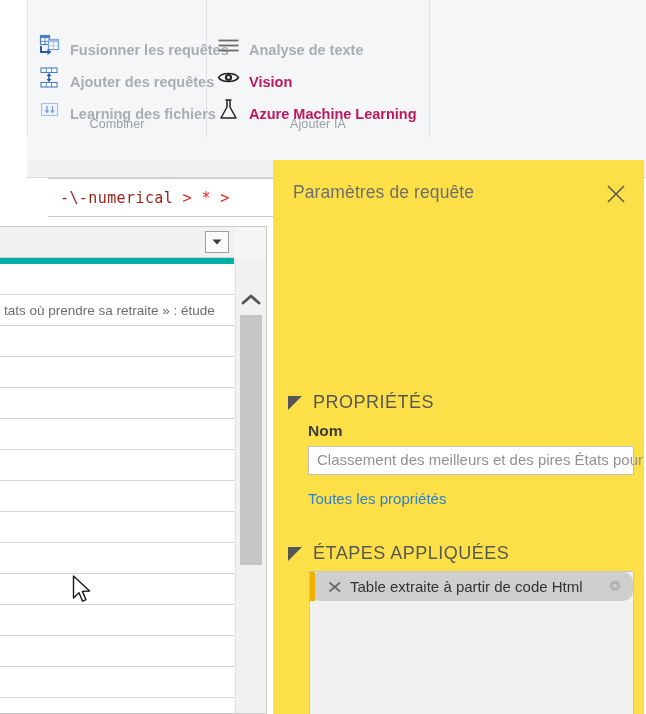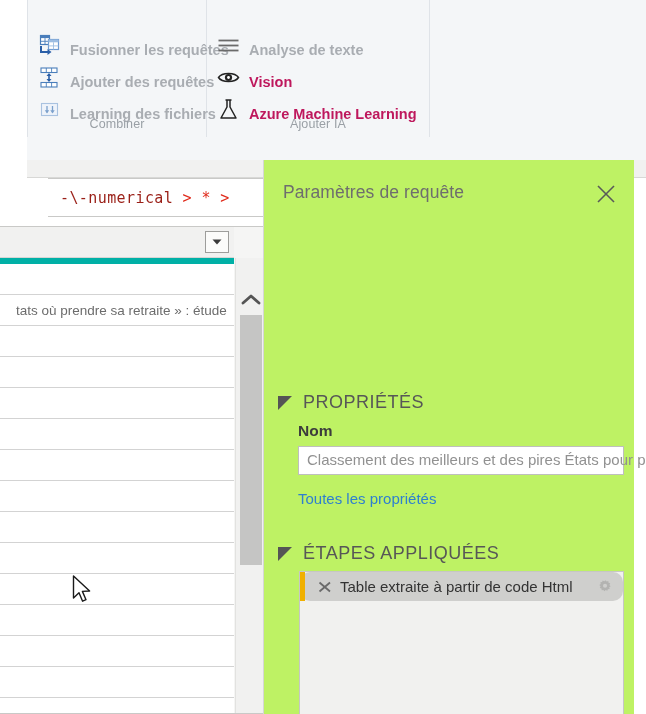--- a/index.html
+++ b/index.html
@@ -145,21 +145,21 @@
     height: 31px;
     border-bottom: 1px solid #d3d3d3;
     box-sizing: border-box;
     display: flex;
     align-items: center;
     background: #ffffff;
   }
   .grow .cell {
     font-size: 13.5px;
     color: #6c6c6c;
-    padding-left: 16px;
+    padding-left: 4px;
     white-space: nowrap;
     overflow: hidden;
   }
   .vscroll {
     position: absolute;
     right: 0px; top: 31px;
     width: 31px; bottom: 0;
     background: #f1f1f0;
     border-left: 1px solid #e2e2e0;
     box-sizing: border-box;
@@ -173,23 +173,23 @@
   .vscroll .thumb {
     position: absolute;
     left: 4px; right: 4px;
     top: 57px; height: 250px;
     background: #c5c5c4;
   }
 
   
   .qpanel {
     position: absolute;
-    left: 263px; top: 160px;
+    left: 273px; top: 160px;
     width: 371px; height: 554px;
-    background: #bef264;
+    background: #fde047;
     border-left: 1px solid #d6d6d4;
     box-sizing: border-box;
   }
   .qtitle {
     position: absolute;
     left: 19px; top: 22px;
     font-size: 17.5px;
     color: #6e6e6e;
     letter-spacing: .1px;
   }

